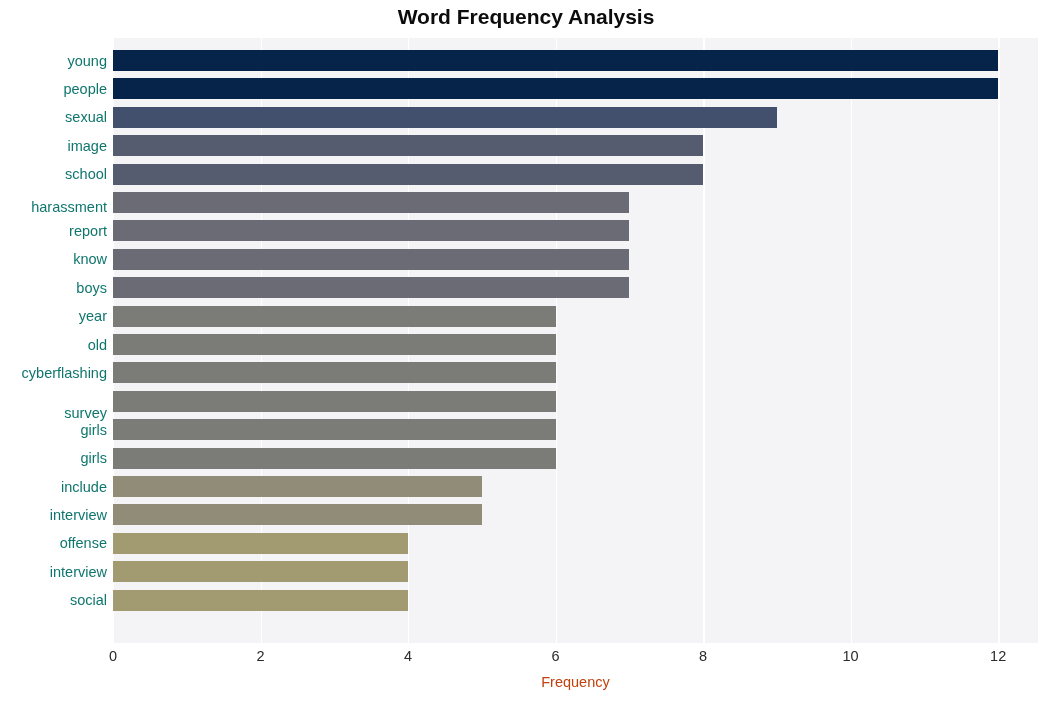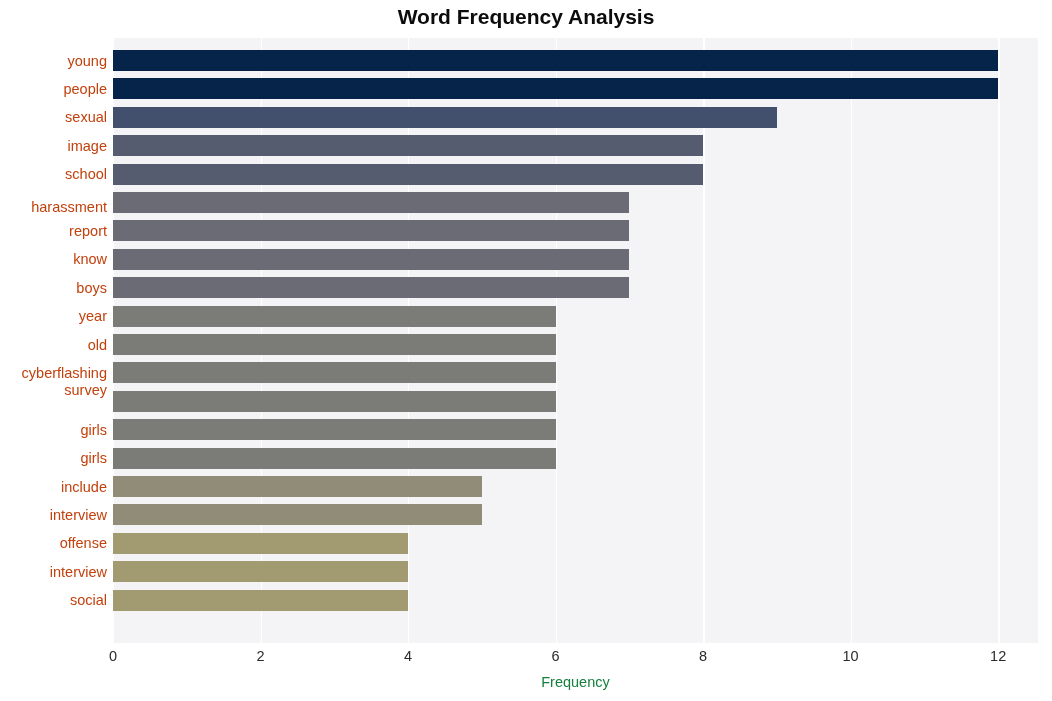--- a/index.html
+++ b/index.html
@@ -73,21 +73,21 @@
     top: 38px;
     width: 107px;
     height: 605px;
   }
   .ylabel {
     position: absolute;
     right: 0;
     width: 107px;
     text-align: right;
     font-size: 14.5px;
-    color: #c2410c;
+    color: #0f766e;
     line-height: 16px;
   }
 
   
   #xlabels-layer {
     position: absolute;
     left: 0;
     top: 648px;
     width: 1052px;
     height: 22px;
@@ -102,21 +102,21 @@
     color: #2b2b2b;
   }
 
   #xaxis-title {
     position: absolute;
     left: 113px;
     top: 674px;
     width: 925px;
     text-align: center;
     font-size: 14.5px;
-    color: #15803d;
+    color: #c2410c;
   }
 </style>
 </head>
 <body>
 
 <div id="figure">
 
   <div id="chart-title">Word Frequency Analysis</div>
 
   <div id="plot-area">
@@ -159,21 +159,21 @@
       <div class="ylabel" style="top: 71.3px;">sexual</div>
       <div class="ylabel" style="top: 99.7px; text-align: right;">image</div>
       <div class="ylabel" style="top: 128.1px;">school</div>
       <div class="ylabel" style="top: 161px;">harassment</div>
       <div class="ylabel" style="top: 184.9px;">report</div>
       <div class="ylabel" style="top: 213.3px;">know</div>
       <div class="ylabel" style="top: 241.7px;">boys</div>
       <div class="ylabel" style="top: 270.1px; padding-left: 48px;">year</div>
       <div class="ylabel" style="top: 298.5px;">old</div>
       <div class="ylabel" style="top: 326.9px;">cyberflashing</div>
-      <div class="ylabel" style="top: 344px; margin-left: 28px;">survey</div>
+      <div class="ylabel" style="top: 367px; margin-left: 28px;">survey</div>
       <div class="ylabel" style="top: 383.7px;">girls</div>
       <div class="ylabel" style="top: 412.1px;">girls</div>
       <div class="ylabel" style="top: 440.5px;">include</div>
       <div class="ylabel" style="top: 468.9px;">interview</div>
       <div class="ylabel" style="top: 497.3px;">offense</div>
       <div class="ylabel" style="top: 525.7px;">interview</div>
       <div class="ylabel" style="top: 554.1px;">social</div>
     </div>
   <div id="xlabels-layer">
       <div class="xlabel" style="left: 113px;">0</div>

